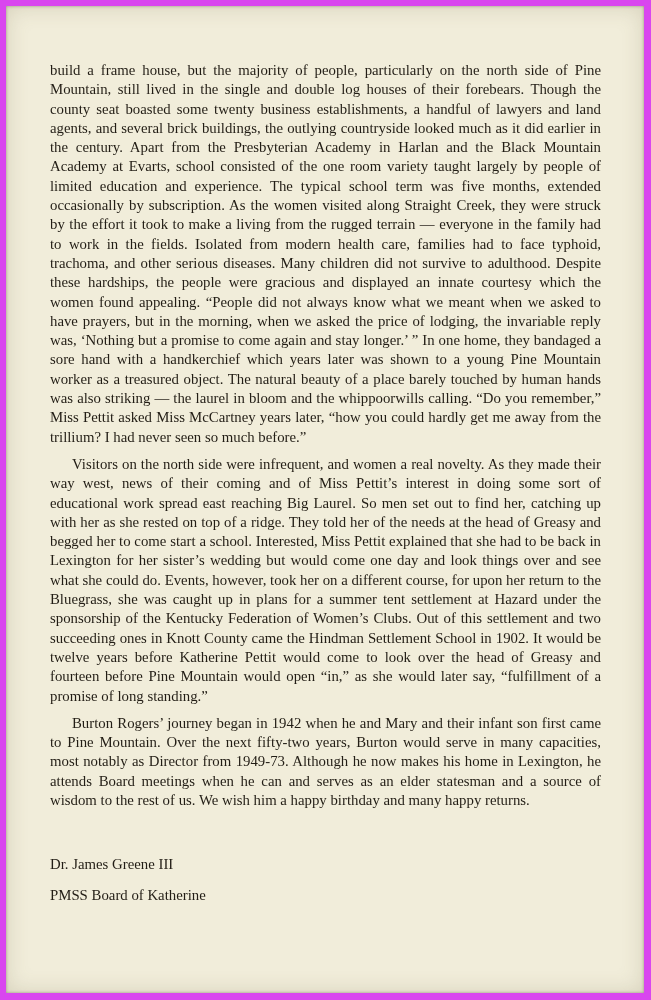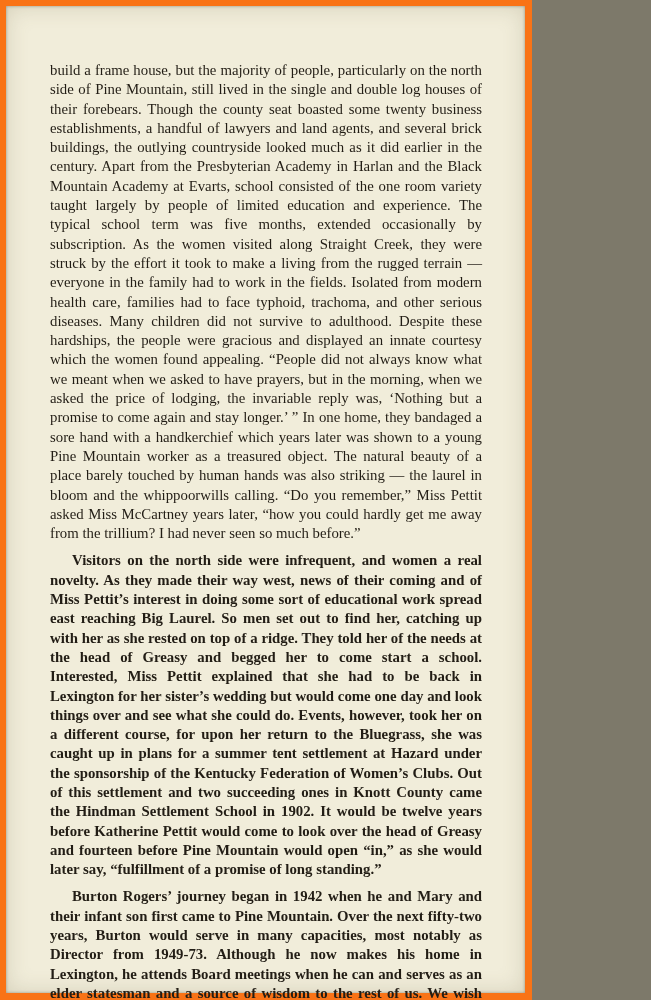--- a/index.html
+++ b/index.html
@@ -7,23 +7,23 @@
     padding: 0;
   }
   body {
     width: 651px;
     height: 1000px;
     background: #7d796a;
     font-family: "Liberation Serif", serif;
   }
   .scan {
     position: relative;
-    width: 532px;
+    width: 651px;
     height: 1000px;
-    background: #f97316;
+    background: #d946ef;
     overflow: hidden;
   }
   .page {
     position: absolute;
     left: 6px;
     top: 6px;
     right: 7px;
     bottom: 7px;
     background: #f1edda;
     box-shadow:
@@ -41,21 +41,20 @@
     text-align: justify;
   }
   .text-block p {
     margin: 0;
   }
   .text-block p + p {
     margin-top: 8px;
   }
   .indent {
     text-indent: 22px;
-    font-weight: bold;
   }
   .signature {
     margin-top: 44px;
     text-align: left;
     text-indent: 0;
   }
   .signature p {
     margin: 0 0 11px 0;
     line-height: 20px;
     text-align: left;
@@ -64,17 +63,18 @@
 </head>
 <body>
 
 <div class="scan">
   <div class="page">
     <div class="text-block">
       <p>build a frame house, but the majority of people, particularly on the north side of Pine Mountain, still lived in the single and double log houses of their forebears. Though the county seat boasted some twenty business establishments, a handful of lawyers and land agents, and several brick buildings, the outlying countryside looked much as it did earlier in the century. Apart from the Presbyterian Academy in Harlan and the Black Mountain Academy at Evarts, school consisted of the one room variety taught largely by people of limited education and experience. The typical school term was five months, extended occasionally by subscription. As the women visited along Straight Creek, they were struck by the effort it took to make a living from the rugged terrain — everyone in the family had to work in the fields. Isolated from modern health care, families had to face typhoid, trachoma, and other serious diseases. Many children did not survive to adulthood. Despite these hardships, the people were gracious and displayed an innate courtesy which the women found appealing. “People did not always know what we meant when we asked to have prayers, but in the morning, when we asked the price of lodging, the invariable reply was, ‘Nothing but a promise to come again and stay longer.’ ” In one home, they bandaged a sore hand with a handkerchief which years later was shown to a young Pine Mountain worker as a treasured object. The natural beauty of a place barely touched by human hands was also striking — the laurel in bloom and the whippoorwills calling. “Do you remember,” Miss Pettit asked Miss McCartney years later, “how you could hardly get me away from the trillium? I had never seen so much before.”</p>
       <p class="indent">Visitors on the north side were infrequent, and women a real novelty. As they made their way west, news of their coming and of Miss Pettit’s interest in doing some sort of educational work spread east reaching Big Laurel. So men set out to find her, catching up with her as she rested on top of a ridge. They told her of the needs at the head of Greasy and begged her to come start a school. Interested, Miss Pettit explained that she had to be back in Lexington for her sister’s wedding but would come one day and look things over and see what she could do. Events, however, took her on a different course, for upon her return to the Bluegrass, she was caught up in plans for a summer tent settlement at Hazard under the sponsorship of the Kentucky Federation of Women’s Clubs. Out of this settlement and two succeeding ones in Knott County came the Hindman Settlement School in 1902. It would be twelve years before Katherine Pettit would come to look over the head of Greasy and fourteen before Pine Mountain would open “in,” as she would later say, “fulfillment of a promise of long standing.”</p>
       <p class="indent">Burton Rogers’ journey began in 1942 when he and Mary and their infant son first came to Pine Mountain. Over the next fifty-two years, Burton would serve in many capacities, most notably as Director from 1949-73. Although he now makes his home in Lexington, he attends Board meetings when he can and serves as an elder statesman and a source of wisdom to the rest of us. We wish him a happy birthday and many happy returns.</p>
       <div class="signature">
+        <p>Dr. James Greene III</p>
         <p>PMSS Board of Katherine</p>
       </div>
     </div>
   </div>
 </div>
 
 </body></html>

